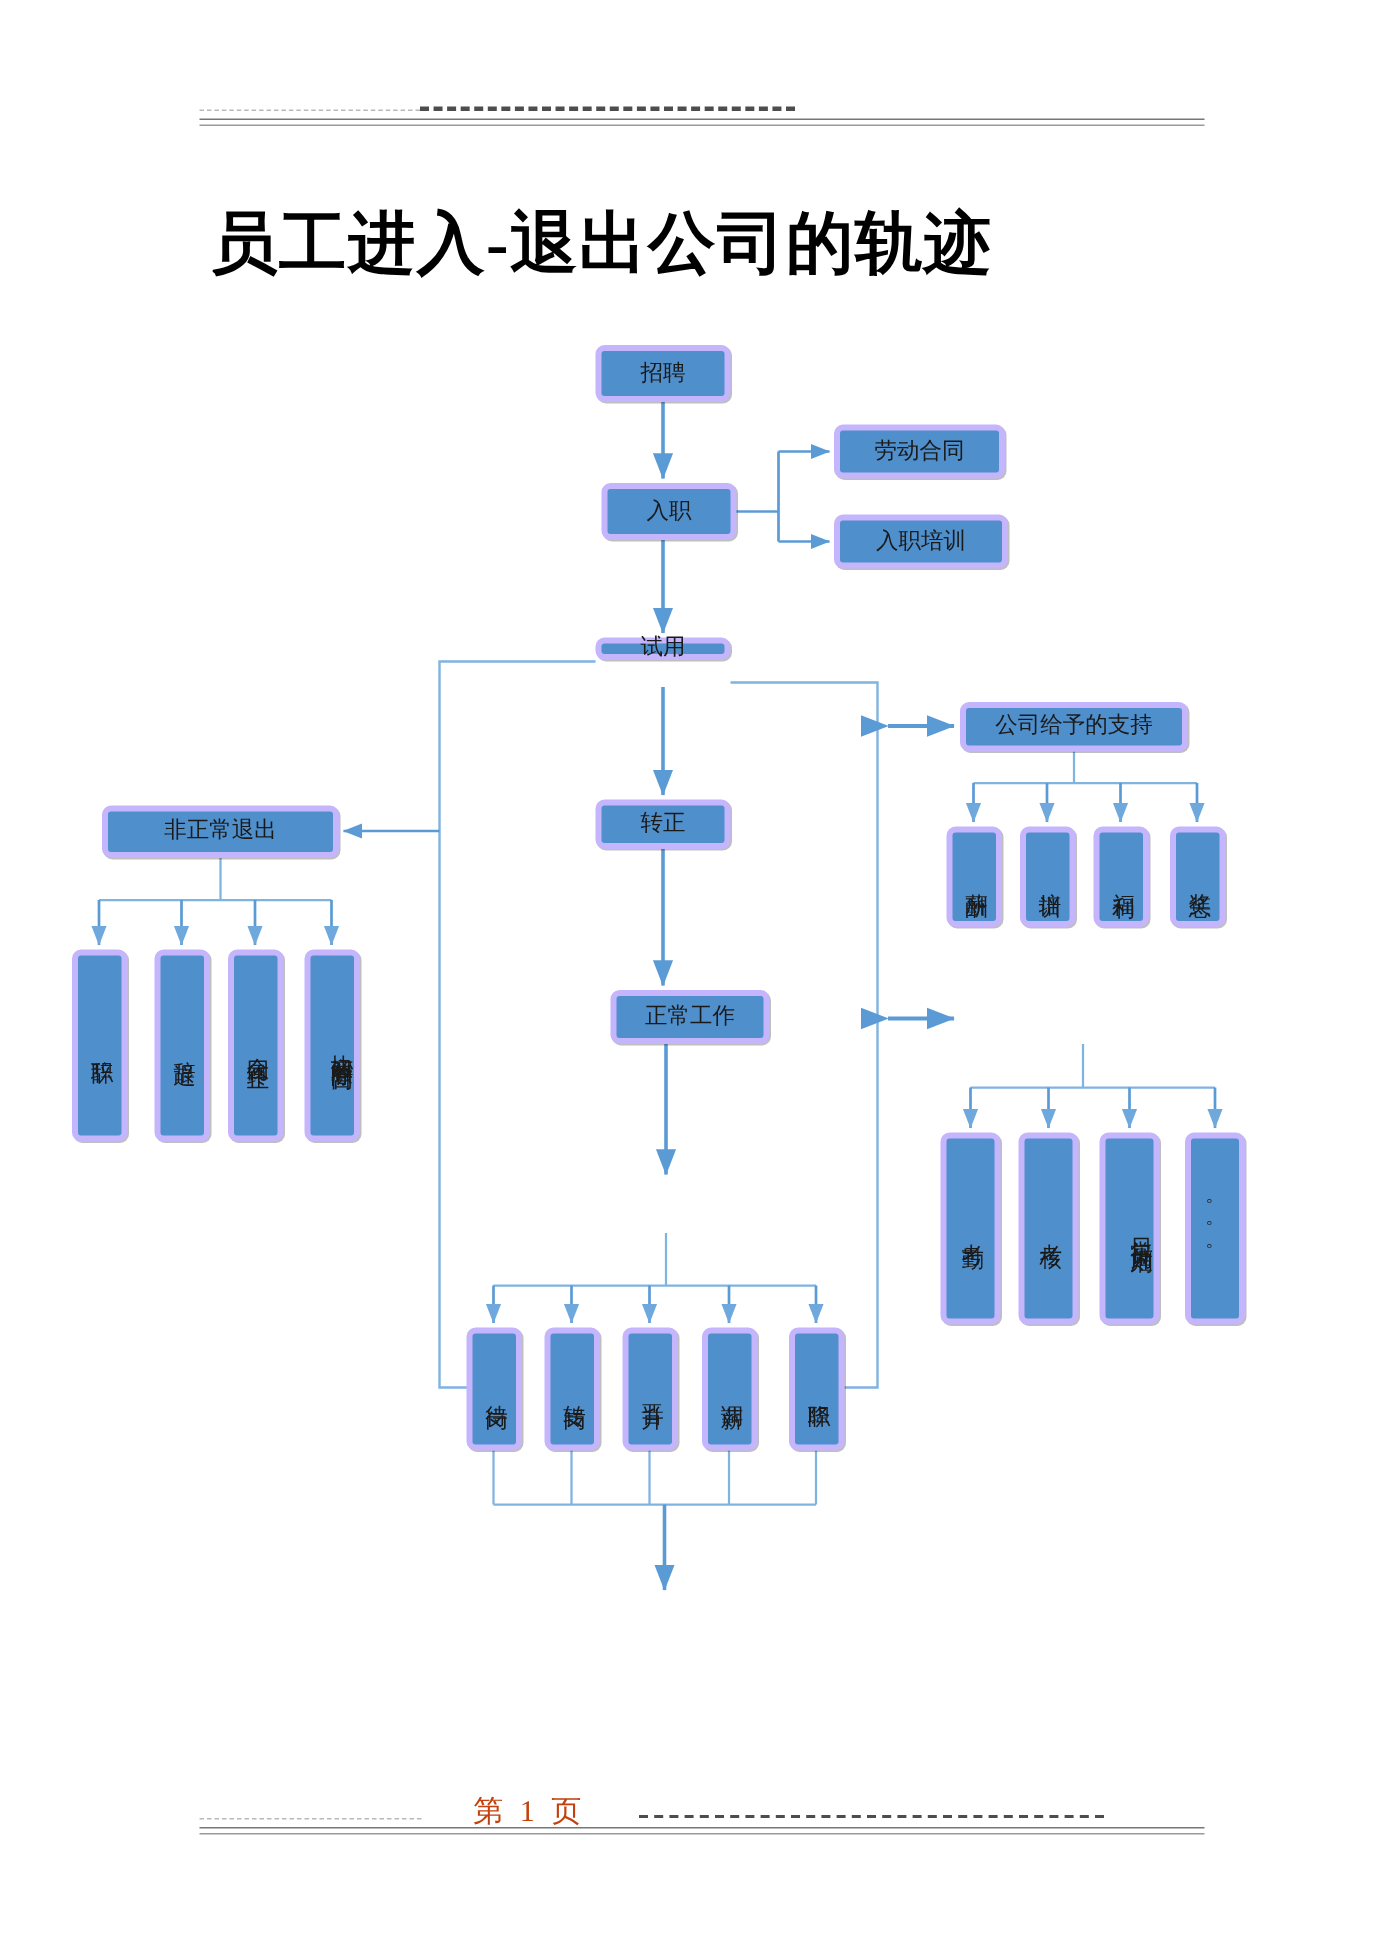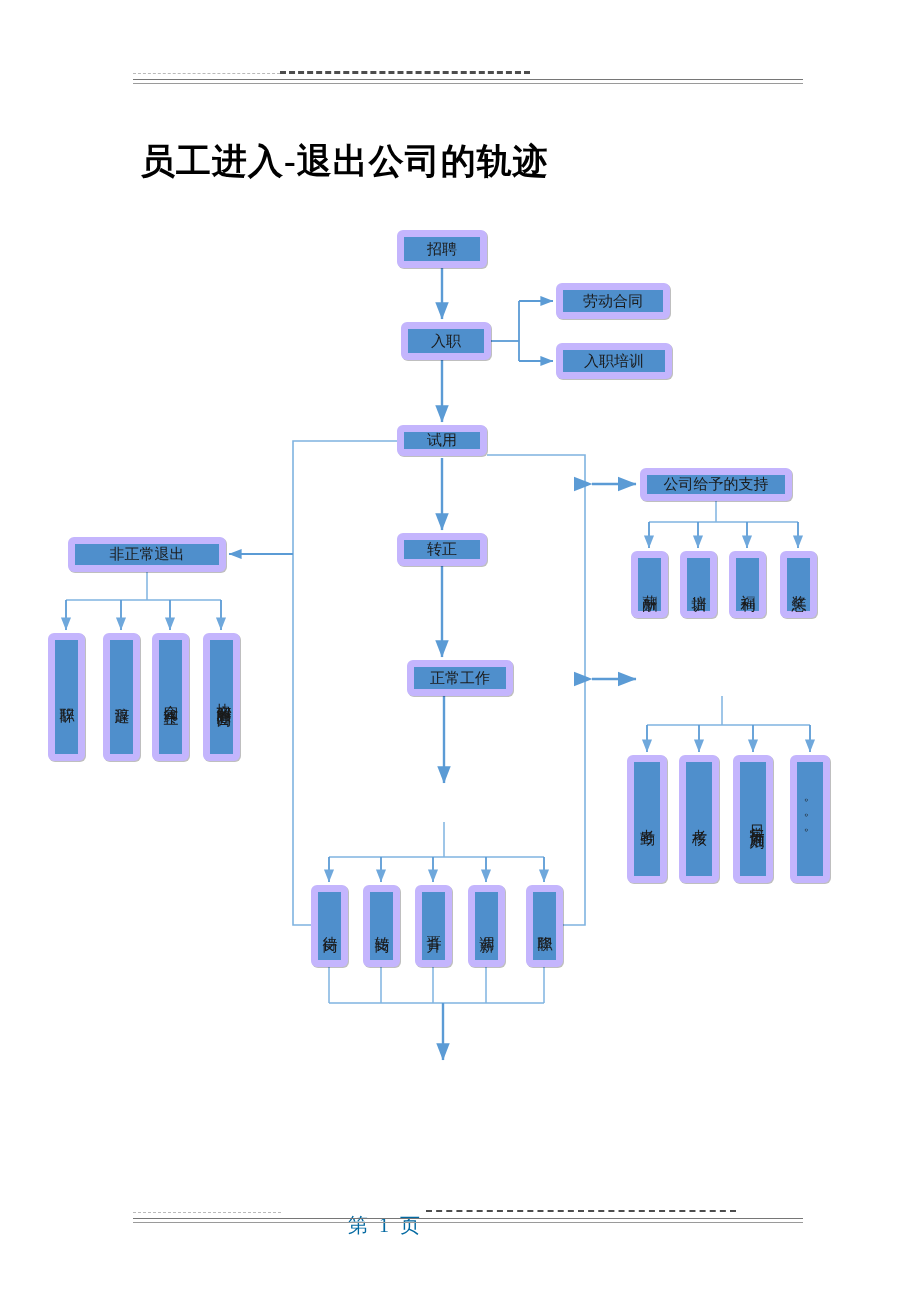--- a/index.html
+++ b/index.html
@@ -14,37 +14,37 @@
   .hdr-wrap{position:absolute;left:133px;top:66px;width:670px;height:24px;}
   .hdr-dash-light{position:absolute;left:0;top:7px;width:147px;height:0;
      border-top:1px dashed #b9b9b9;}
   .hdr-dash-bold{position:absolute;left:147px;top:5px;width:250px;height:0;
      border-top:3px dashed #4d4d4d;}
   .hdr-line1{position:absolute;left:0;top:13px;width:670px;height:0;border-top:1px solid #767676;}
   .hdr-line2{position:absolute;left:0;top:17px;width:670px;height:0;border-top:1px solid #9a9a9a;}
 
   .ftr-wrap{position:absolute;left:133px;top:1196px;width:670px;height:30px;}
   .ftr-dash-light{position:absolute;left:0;top:16px;width:148px;height:0;border-top:1px dashed #b9b9b9;}
-  .ftr-text{position:absolute;left:150px;top:17px;width:140px;text-align:right;
-     font-size:20px;letter-spacing:3px;line-height:24px;color:#0369a1;white-space:nowrap;}
+  .ftr-text{position:absolute;left:150px;top:0px;width:140px;text-align:center;
+     font-size:20px;letter-spacing:3px;line-height:24px;color:#c2410c;white-space:nowrap;}
   .ftr-dash-bold{position:absolute;left:293px;top:14px;width:310px;height:0;border-top:2px dashed #4d4d4d;}
   .ftr-line1{position:absolute;left:0;top:22px;width:670px;height:0;border-top:1px solid #767676;}
   .ftr-line2{position:absolute;left:0;top:26px;width:670px;height:0;border-top:1px solid #9a9a9a;}
 
   
-  .title{position:absolute;left:140px;top:140px;font-size:35px;font-weight:bold;
+  .title{position:absolute;left:140px;top:140px;font-size:45px;font-weight:bold;
      letter-spacing:1px;line-height:44px;white-space:nowrap;}
 
   
   #wires{position:absolute;left:0;top:0;width:920px;height:1302px;}
 
   
   .bx{position:absolute;box-sizing:border-box;
       background:#4F8FCC;
-      border:7px solid #c4b5fd;
+      border:4px solid #c4b5fd;
       border-radius:6px;
       display:flex;align-items:center;justify-content:center;
       color:#1a1a1a;font-size:15px;line-height:19px;
       box-shadow:1px 1px 0 rgba(0,0,0,0.25);
       text-align:center;overflow:visible;}
   .bx.v{writing-mode:vertical-rl;text-orientation:upright;letter-spacing:2px;}
 </style>
 </head>
 <body>
 
@@ -159,21 +159,21 @@
   </svg>
 
   <div class="bx" style="left:397px;top:230px;width:90px;height:38px;">招聘</div>
 
   <div class="bx" style="left:401px;top:322px;width:90px;height:38px;">入职</div>
 
   <div class="bx" style="left:556px;top:283px;width:114px;height:36px;">劳动合同</div>
 
   <div class="bx" style="left:556px;top:343px;width:116px;height:36px;">入职培训</div>
 
-  <div class="bx" style="left:397px;top:425px;width:90px;height:31px;">试用</div>
+  <div class="bx" style="left:397px;top:425px;width:90px;height:15px;">试用</div>
 
   <div class="bx" style="left:397px;top:533px;width:90px;height:33px;">转正</div>
 
   <div class="bx" style="left:390px;top:660px;width:106px;height:36px;margin-left:17px;">正常工作</div>
 
 
 
   <div class="bx" style="left:68px;top:537px;width:158px;height:35px;">非正常退出</div>
 
   <div class="bx v" style="left:48px;top:633px;width:37px;height:128px;">辞职</div>

